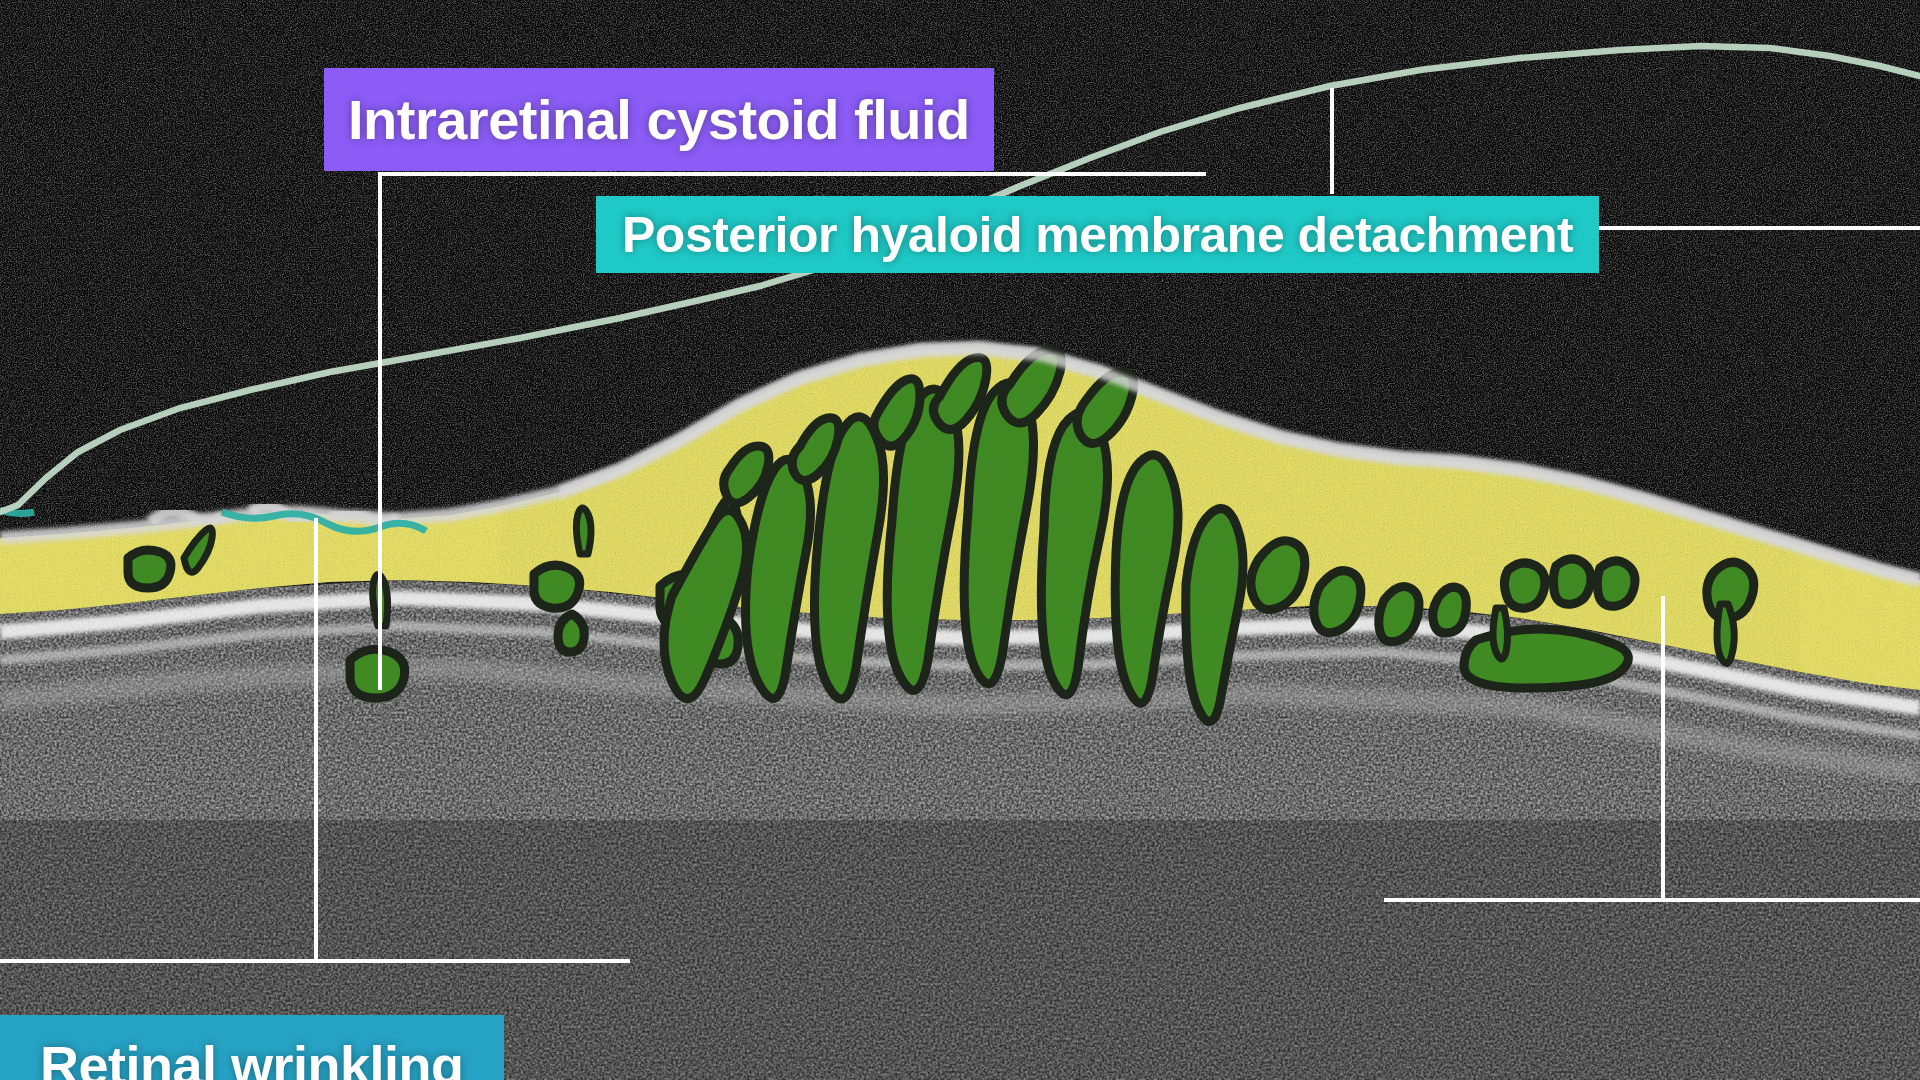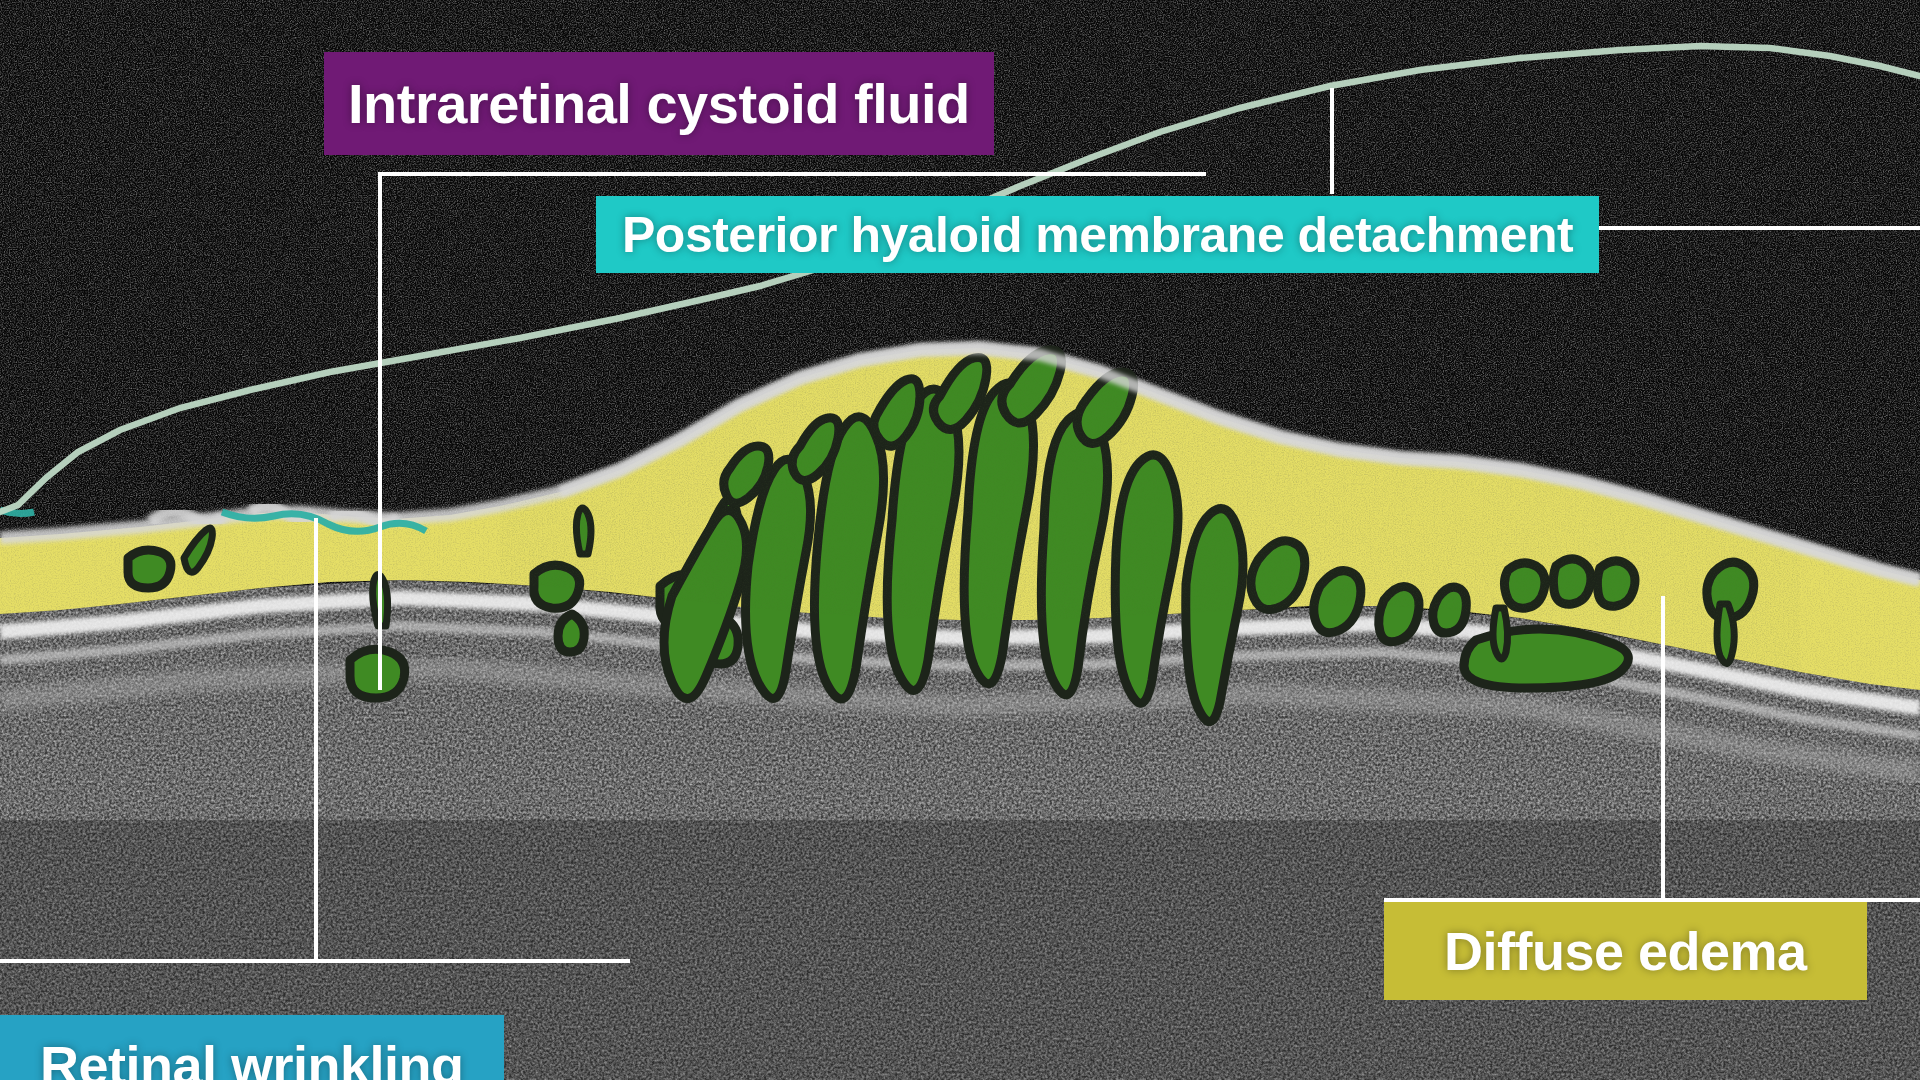--- a/index.html
+++ b/index.html
@@ -231,29 +231,26 @@
 
   <div class="leader v" style="left:1330px;top:88px;height:106px;"></div>
   <div class="leader h" style="left:730px;top:226px;width:1190px;"></div>
 
   <div class="leader v" style="left:314px;top:518px;height:445px;"></div>
   <div class="leader h" style="left:0px;top:959px;width:630px;"></div>
 
   <div class="leader v" style="left:1661px;top:596px;height:306px;"></div>
   <div class="leader h" style="left:1384px;top:898px;width:536px;"></div>
 
-  <div class="chip" id="chip-cystoid" style="background: #701a75; color: rgb(255, 255, 255);">
+  <div class="chip" id="chip-cystoid" style="background: #8b5cf6; color: rgb(255, 255, 255); margin-top: 16px;">
     <span>Intraretinal cystoid fluid</span>
   </div>
 
   <div class="chip" id="chip-hyaloid" style="background: rgb(31, 201, 198); color: rgb(255, 255, 255);">
     <span>Posterior hyaloid membrane detachment</span>
   </div>
 
   <div class="chip" id="chip-wrinkling" style="background: rgb(38, 162, 196); color: rgb(255, 255, 255);">
     <span>Retinal wrinkling</span>
   </div>
 
-  <div class="chip" id="chip-edema" style="background: rgb(198, 189, 54); color: rgb(255, 255, 255);">
-    <span>Diffuse edema</span>
-  </div>
 
 </div>
 
 </body></html>

